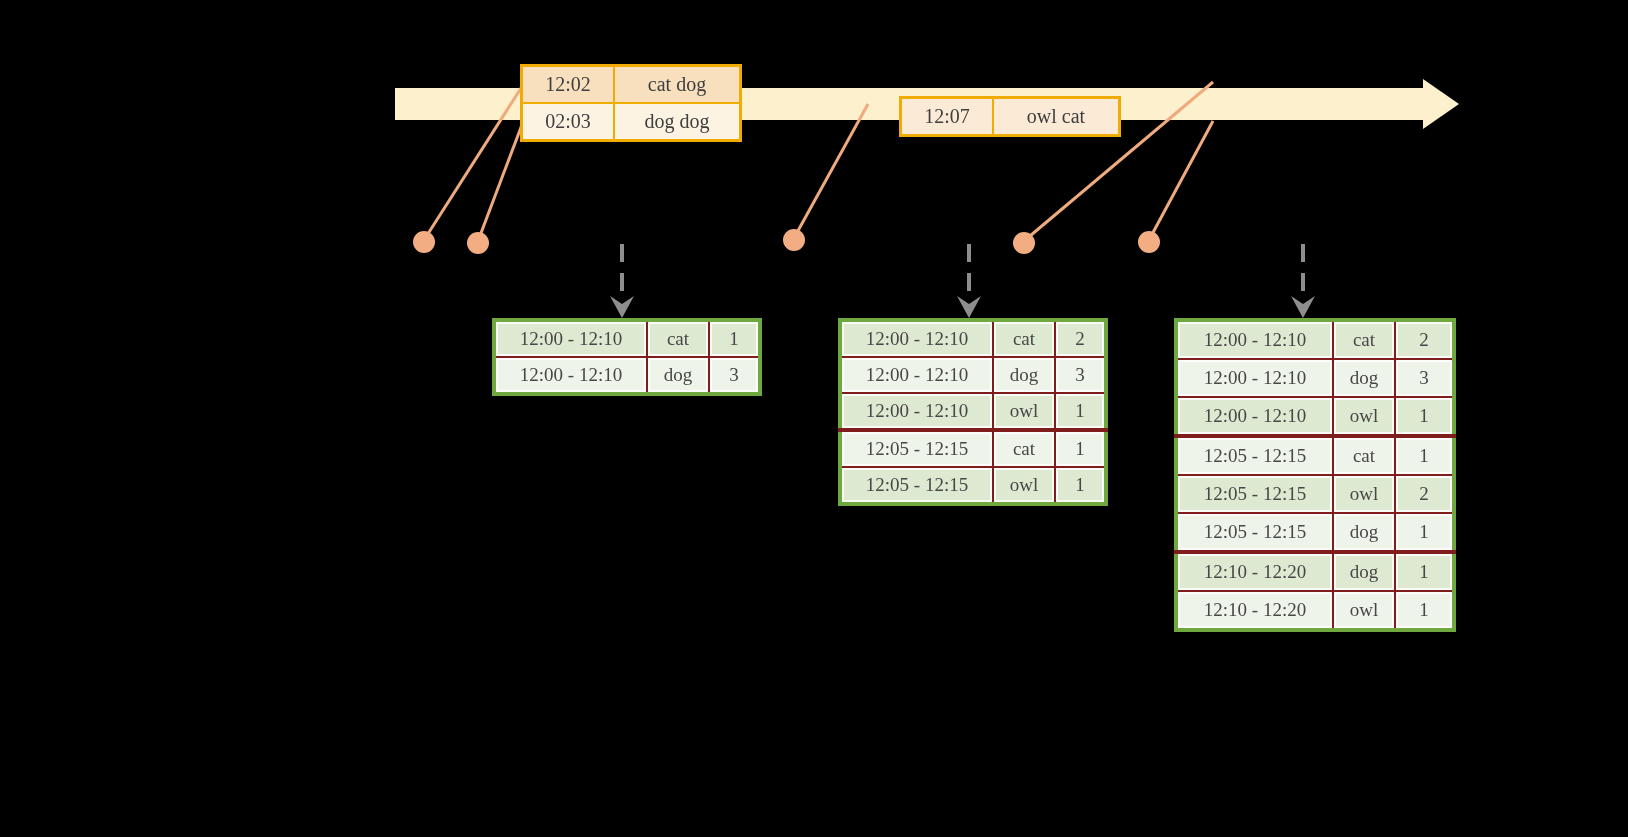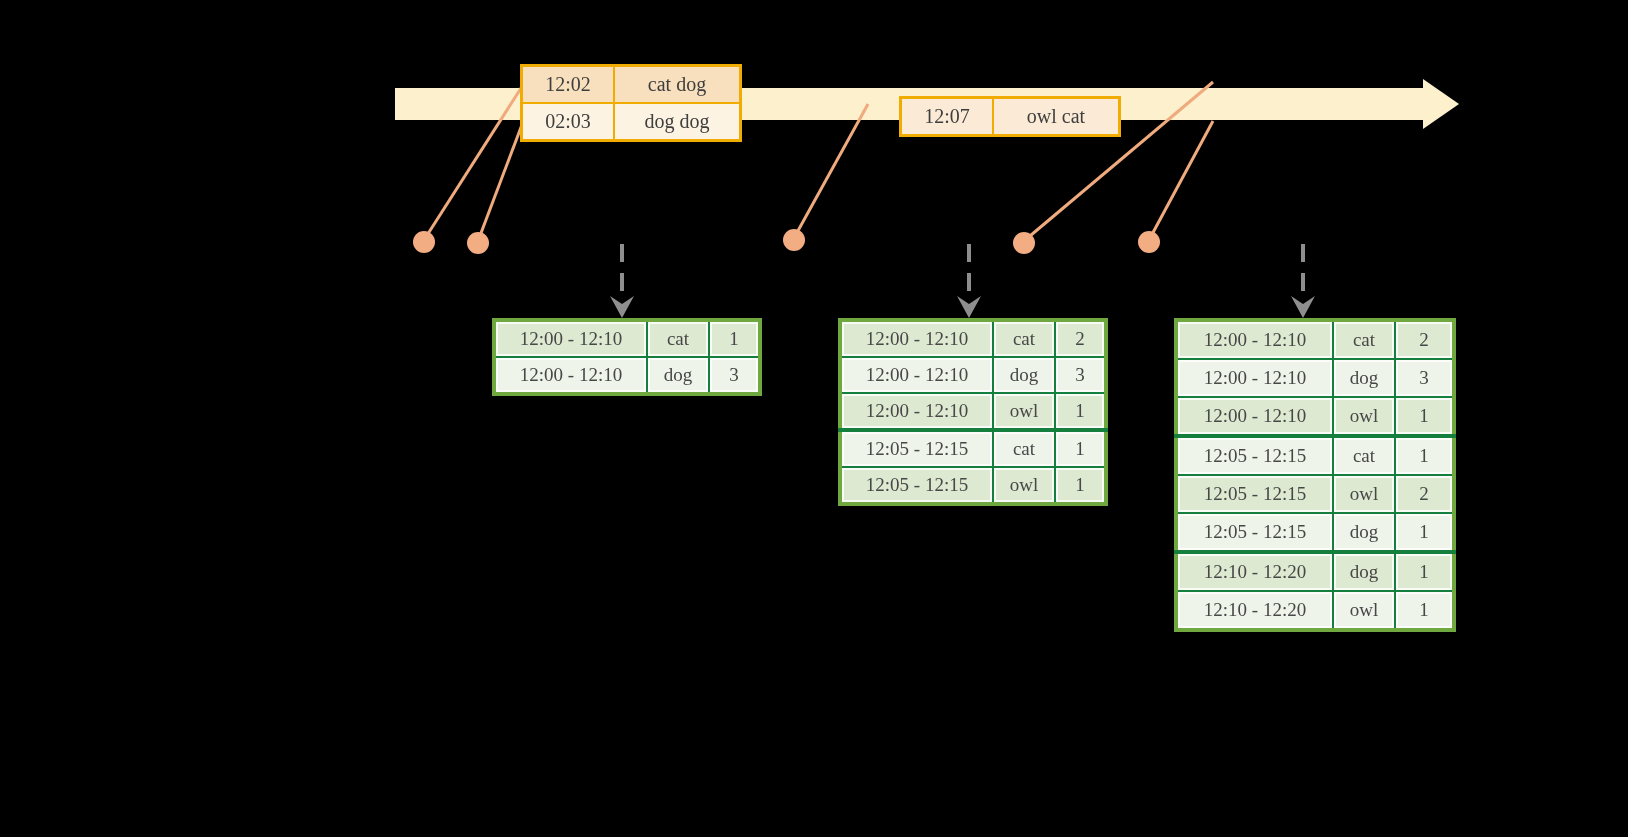--- a/index.html
+++ b/index.html
@@ -44,21 +44,21 @@
   table.ev-table tr.dark td  { background:#F8E0BE; }
   table.ev-table tr.mid td   { background:#FBEBD6; }
   table.ev-table tr.light td { background:#FDF3E2; }
 
   
   table.res-table {
     position:absolute; border-collapse:collapse;
     border:4px solid #6EA83F;
   }
   table.res-table td {
-    border:2px solid #15803d;
+    border:2px solid #7f1d1d;
     height:34px; text-align:center; vertical-align:middle;
     font-size:19px; color:#474747; padding:0 6px;
     box-shadow: inset 0 0 0 2px rgba(255,255,255,0.8);
   }
   #res3 td { height:36px; }
   table.res-table td.win  { width:138px; }
   table.res-table td.word { width:48px;  }
   table.res-table td.cnt  { width:36px;  }
   #res3 td.win { width:142px; }
   #res3 td.cnt { width:44px; }

